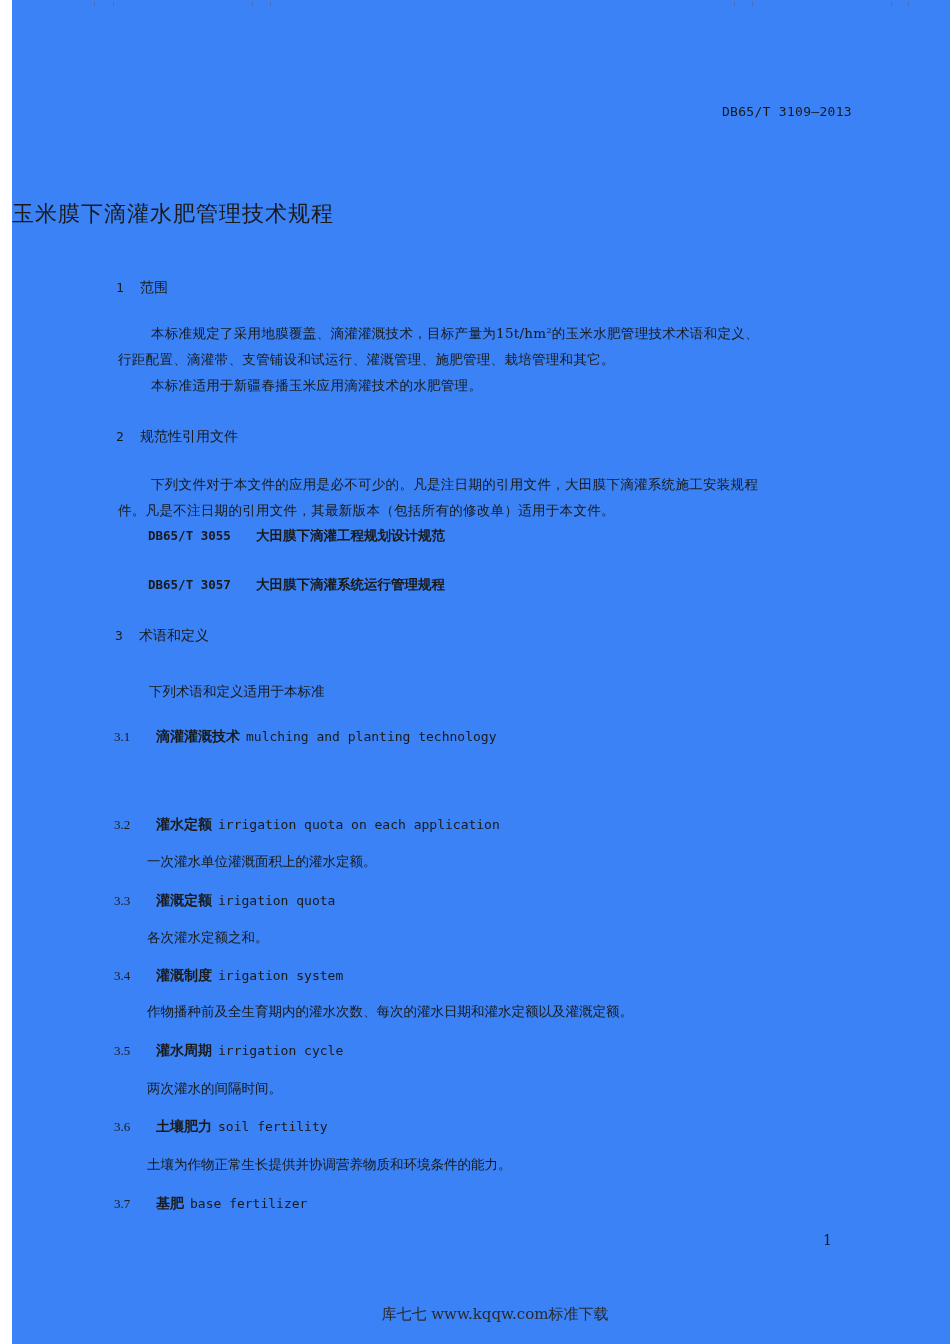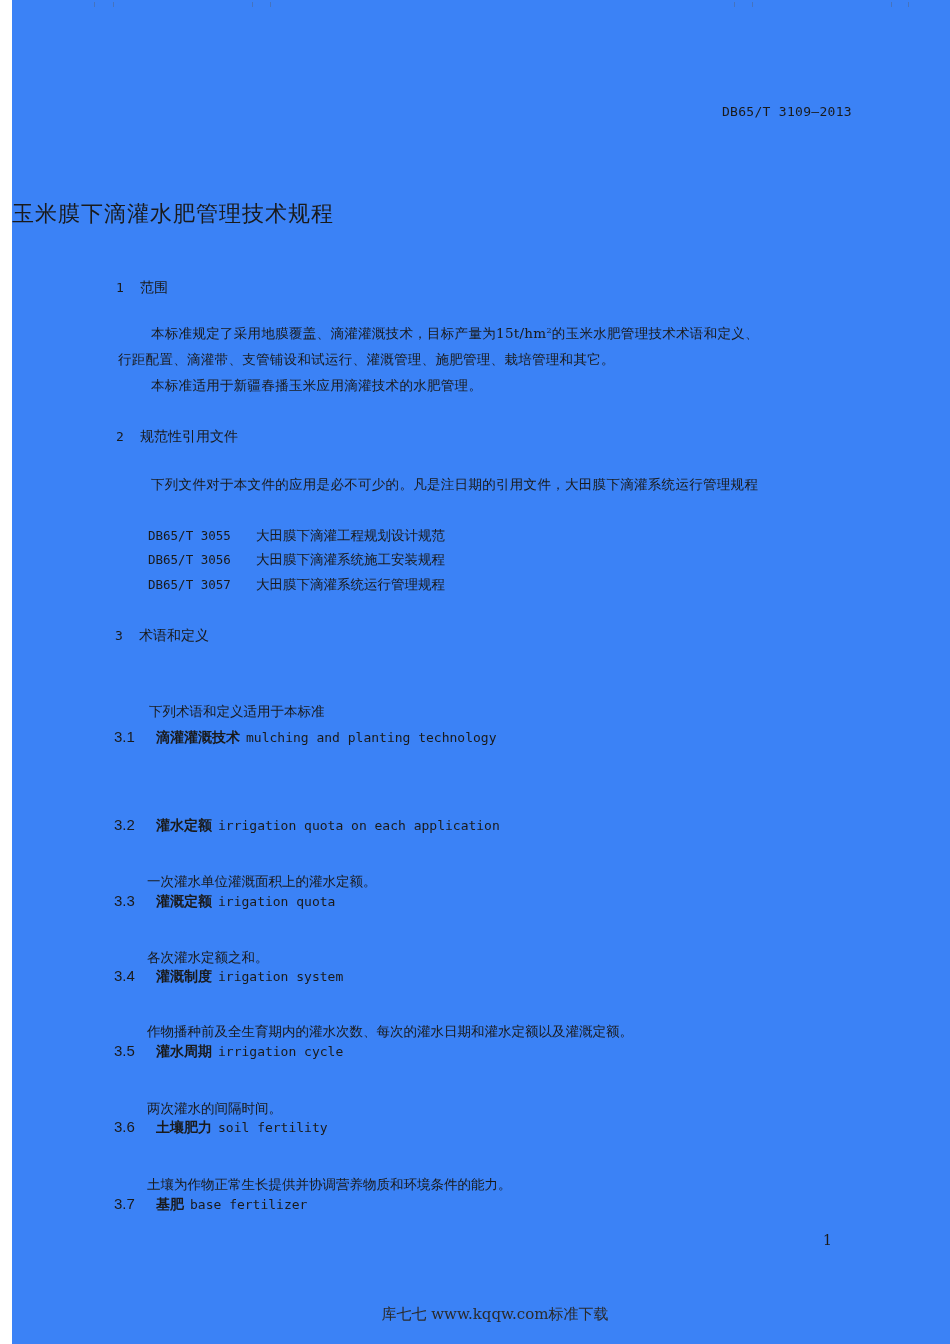--- a/index.html
+++ b/index.html
@@ -42,38 +42,38 @@
     .h1 .num { display: inline-block; width: 24px; font-family: "DejaVu Sans Mono", monospace; font-size: 13px; }
     .para {
       font-family: "DejaVu Serif", serif;
       font-size: 13.5px;
       letter-spacing: 0.3px;
     }
     .para sup { font-size: 8px; }
     .ref {
       left: 136px;
       font-size: 13.5px;
+      font-weight: bold;
     }
     .ref .code {
       font-family: "DejaVu Sans Mono", monospace;
       font-size: 12.5px;
       display: inline-block;
       width: 108px;
     }
     .term {
       left: 102px;
       font-size: 14px;
     }
-    .term .num { display: inline-block; width: 42px; font-family: Liberation Sans, sans-serif; font-size: 15px; }
+    .term .num { display: inline-block; width: 42px; font-family: Liberation Serif, serif; font-size: 13px; }
     .term .zh { font-weight: bold; margin-right: 6px; }
     .term .en { font-family: "DejaVu Sans Mono", monospace; font-size: 13px; }
     .def {
       left: 135px;
       font-size: 13.5px;
-      margin-top: 20px;
     }
     .page-num {
       right: 130px; top: 1232px;
       font-family: "DejaVu Serif", serif;
       font-size: 14px;
     }
     .footer {
       left: 0; width: 950px; top: 1305px;
       text-align: center;
       font-family: "DejaVu Serif", serif;
@@ -117,26 +117,24 @@
   </div>
   <div class="abs para" style="left:139px; top:325px">
     <span>本标准规定了采用地膜覆盖、滴灌灌溉技术，目标产量为15t/hm</span><sup>2</sup><span>的玉米水肥管理技术术语和定义、</span>
   </div>
   <div class="abs para" style="left:106px; top:351px">行距配置、滴灌带、支管铺设和试运行、灌溉管理、施肥管理、栽培管理和其它。</div>
   <div class="abs para" style="left:139px; top:377px">本标准适用于新疆春播玉米应用滴灌技术的水肥管理。</div>
 
   <div class="abs h1" style="top:428px">
     <span class="num">2</span><span>规范性引用文件</span>
   </div>
-  <div class="abs para" style="left:139px; top:476px">下列文件对于本文件的应用是必不可少的。凡是注日期的引用文件，大田膜下滴灌系统运行管理规程</div>
+  <div class="abs para" style="left:139px; top:476px">下列文件对于本文件的应用是必不可少的。凡是注日期的引用文件，大田膜下滴灌系统施工安装规程</div>
+  <div class="abs para" style="left:106px; top:502px">件。凡是不注日期的引用文件，其最新版本（包括所有的修改单）适用于本文件。</div>
   <div class="abs ref" style="top:527px">
     <span class="code">DB65/T 3055</span><span>大田膜下滴灌工程规划设计规范</span>
-  </div>
-  <div class="abs ref" style="top:551px">
-    <span class="code">DB65/T 3056</span><span>大田膜下滴灌系统施工安装规程</span>
   </div>
   <div class="abs ref" style="top:576px">
     <span class="code">DB65/T 3057</span><span>大田膜下滴灌系统运行管理规程</span>
   </div>
 
   <div class="abs h1" style="top:627px; left:103px">
     <span class="num">3</span><span>术语和定义</span>
   </div>
   <div class="abs def" style="left:137px; top:683px">下列术语和定义适用于本标准</div>
 

